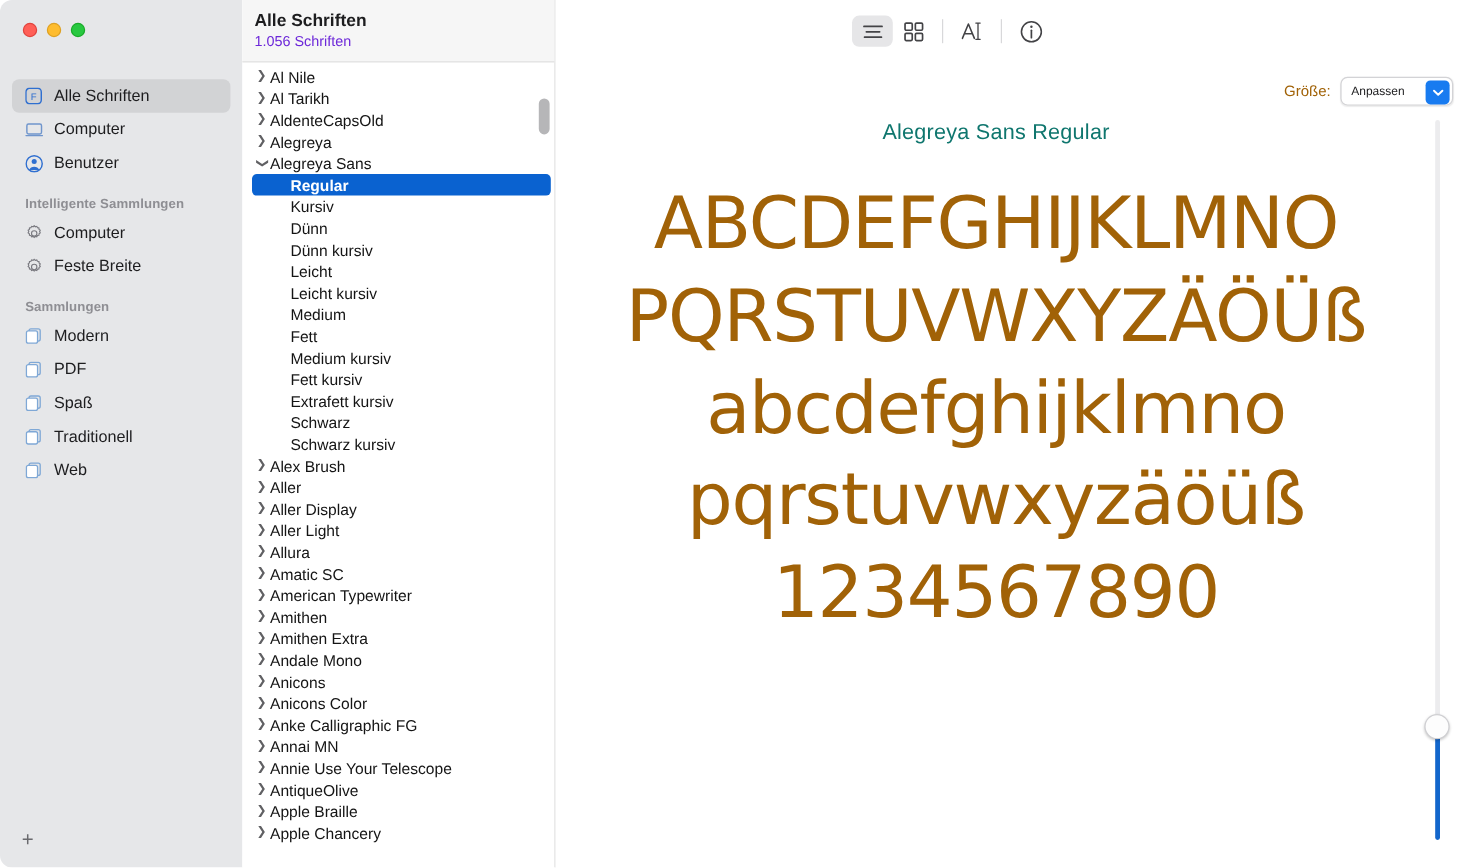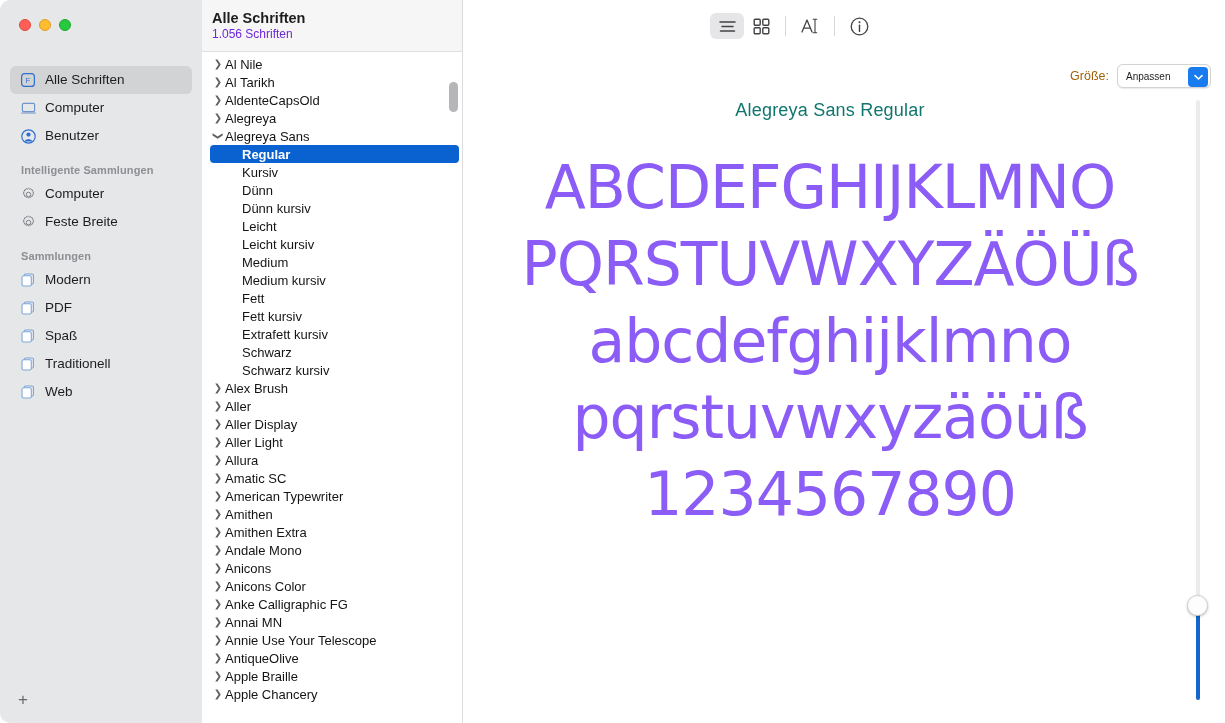--- a/index.html
+++ b/index.html
@@ -223,21 +223,21 @@
   }
   .spec-title {
     font-size: 18px;
     color: #0f766e;
     letter-spacing: 0.2px;
     margin-bottom: 28px;
     font-family: "Liberation Sans", sans-serif;
   }
   .spec-line {
     font-size: 60px;
-    color: #8b5cf6;
+    color: #a16207;
     line-height: 1.28;
     letter-spacing: -1px;
     font-weight: 400;
     white-space: nowrap;
   }
 
   .vslider {
     position: absolute;
     right: 24px; top: 100px;
     width: 6px; height: 600px;
@@ -451,24 +451,24 @@
       <div class="frow child">
           <span>Leicht</span>
         </div>
       <div class="frow child">
           <span>Leicht kursiv</span>
         </div>
       <div class="frow child">
           <span>Medium</span>
         </div>
       <div class="frow child">
+          <span>Fett</span>
+        </div>
+      <div class="frow child">
           <span>Medium kursiv</span>
-        </div>
-      <div class="frow child">
-          <span>Fett</span>
         </div>
       <div class="frow child">
           <span>Fett kursiv</span>
         </div>
       <div class="frow child">
           <span>Extrafett kursiv</span>
         </div>
       <div class="frow child">
           <span>Schwarz</span>
         </div>

